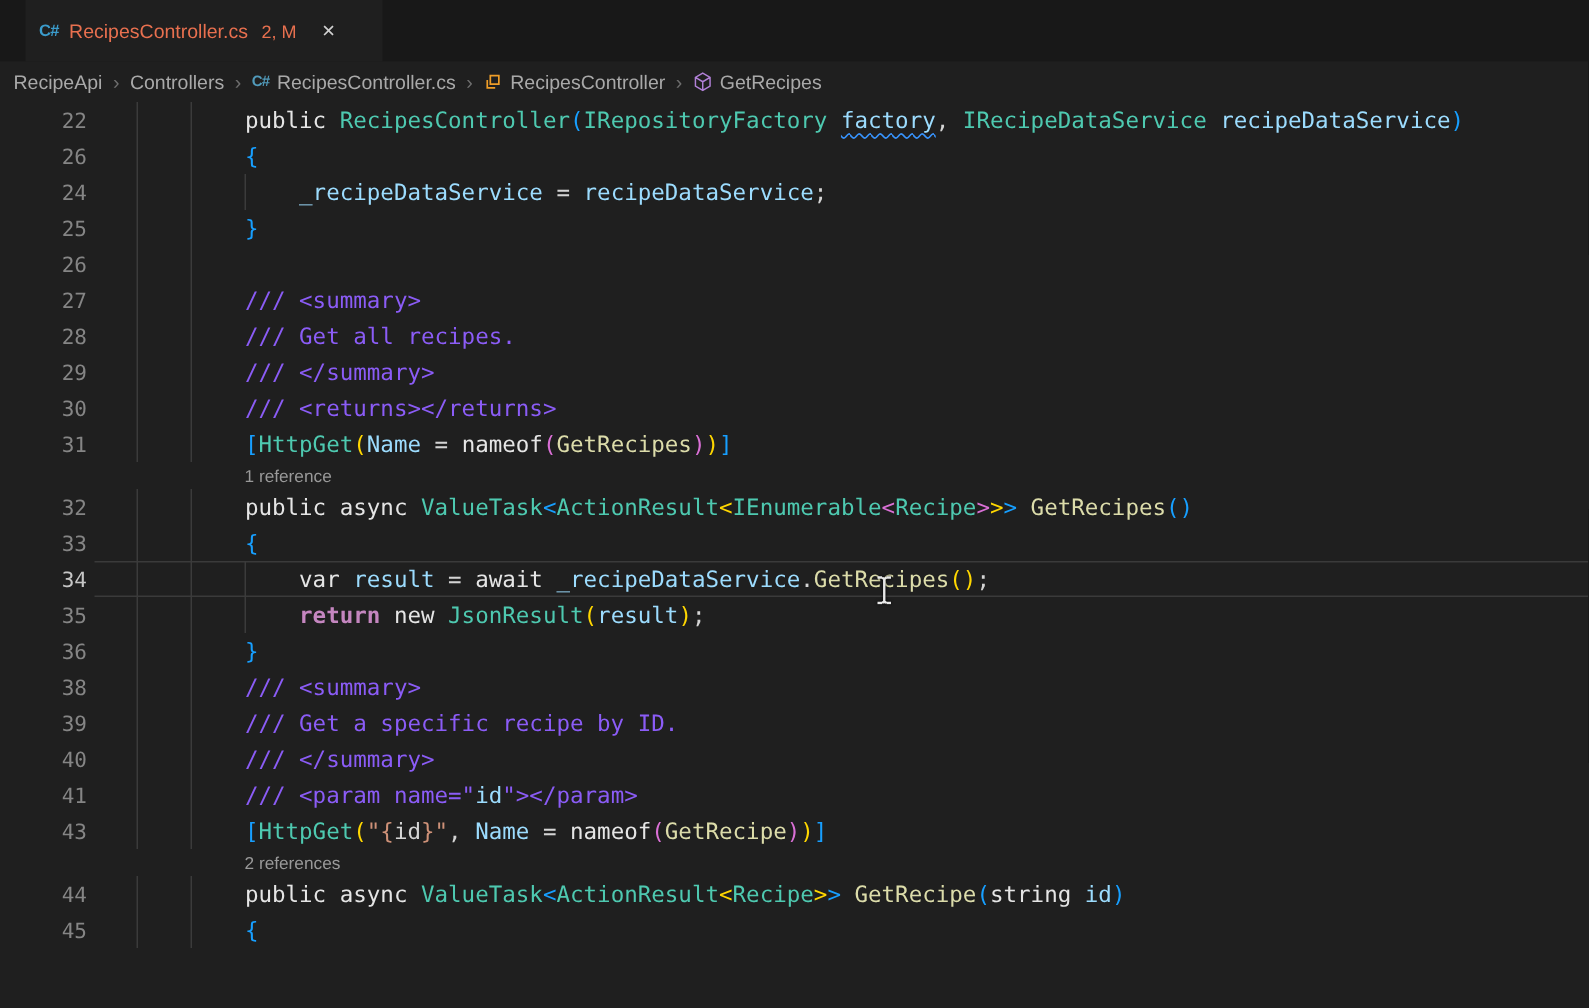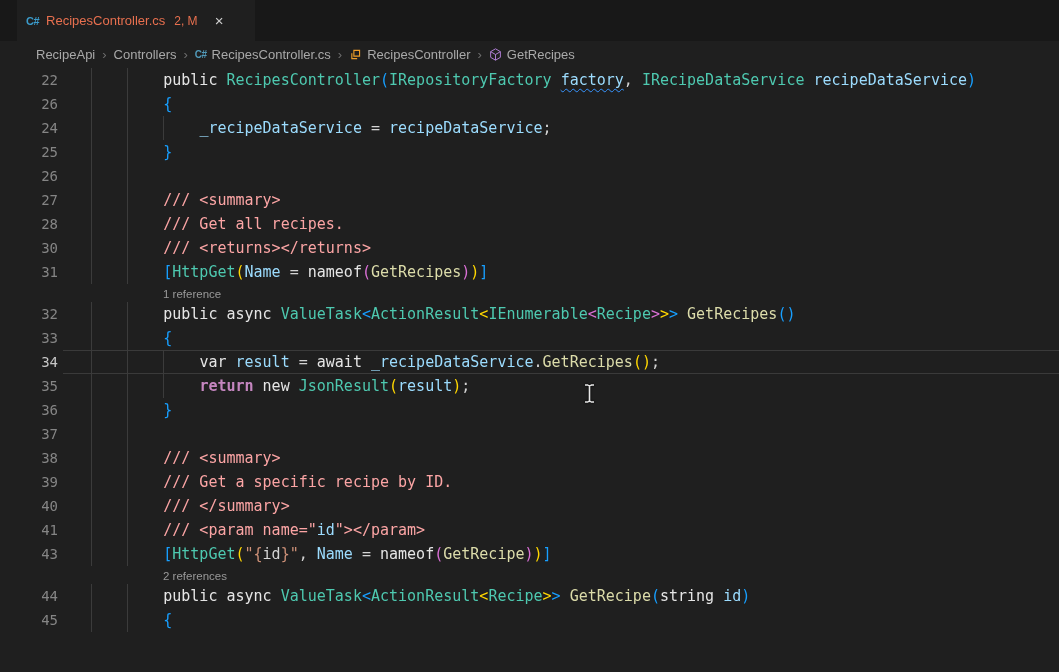--- a/index.html
+++ b/index.html
@@ -14,21 +14,21 @@
     margin-left:17px; background:#1f1f1f; display:flex; align-items:center;
     padding:0 12px 0 9px; gap:7px; min-width:238px; cursor:pointer;
   }
   .tab-cs-icon { color:#3b9ccc; font-weight:bold; font-size:11px; letter-spacing:-0.5px; }
   .tab-title { color:#e8704f; font-size:13px; }
   .tab-badge { color:#e8704f; font-size:12px; margin-left:2px; }
   .tab-close { color:#d0d0d0; font-size:15px; margin-left:10px; cursor:pointer; line-height:1; }
   
   .breadcrumb {
     height:27px; background:#1f1f1f; display:flex; align-items:center;
-    padding-left:36px; gap:7px; color:#a9a9a9; font-size:13px;
+    padding-left:9px; gap:7px; color:#a9a9a9; font-size:13px;
   }
   .bc-item { display:flex; align-items:center; gap:5px; cursor:pointer; }
   .bc-sep { color:#6e6e6e; font-size:13px; }
   .bc-cs { color:#519aba; font-weight:bold; font-size:10px; letter-spacing:-0.5px; }
   .bc-icon svg { display:block; }
   
   .editor { position:relative; }
   .code-row {
     position:relative; height:24px; line-height:24px; white-space:pre;
     font-family:"DejaVu Sans Mono", monospace; font-size:15px; color:#d4d4d4;
@@ -49,21 +49,21 @@
     margin-left:163px; color:#999999; font-size:11.5px;
     font-family:"Liberation Sans", sans-serif; cursor:pointer;
   }
   
   .tk-txt  { color:#d4d4d4; }
   .tk-kw   { color:#e5e5e5; }
   .tk-ctrl { color:#c586c0;font-weight:bold; }
   .tk-type { color:#4ec9b0; }
   .tk-fn   { color:#dcdcaa; }
   .tk-var  { color:#9cdcfe; }
-  .tk-cmt  { color:#fca5a5; }
+  .tk-cmt  { color:#8b5cf6; }
   .tk-cmtv { color:#9cdcfe; }
   .tk-str  { color:#ce9178; }
   .tk-b3   { color:#179fff; }
   .tk-b4   { color:#ffd700; }
   .tk-b5   { color:#da70d6; }
   .tk-sq   { text-decoration:underline wavy #3794ff 1px; text-underline-offset:3px; }
   
   .mouse-ibeam { position:absolute; left:584px; top:384px; z-index:50; pointer-events:none;
     filter:drop-shadow(0 0 1px #000); }
 </style>
@@ -116,29 +116,29 @@
 
   <div class="editor">
     <div id="code-rows">
         <div class="code-row"><div class="guide" style="left: 91px;"></div><div class="guide" style="left: 127.12px;"></div><span class="ln">22</span><span class="code-text"><span class="tk-txt">        </span><span class="tk-kw">public</span><span class="tk-txt"> </span><span class="tk-type">RecipesController</span><span class="tk-b3">(</span><span class="tk-type">IRepositoryFactory</span><span class="tk-txt"> </span><span class="tk-var tk-sq">factory</span><span class="tk-txt">, </span><span class="tk-type">IRecipeDataService</span><span class="tk-txt"> </span><span class="tk-var">recipeDataService</span><span class="tk-b3">)</span></span></div>
         <div class="code-row"><div class="guide" style="left: 91px;"></div><div class="guide" style="left: 127.12px;"></div><span class="ln">26</span><span class="code-text"><span class="tk-txt">        </span><span class="tk-b3">{</span></span></div>
         <div class="code-row"><div class="guide" style="left: 91px;"></div><div class="guide" style="left: 127.12px;"></div><div class="guide" style="left: 163.24px;"></div><span class="ln">24</span><span class="code-text"><span class="tk-txt">            </span><span class="tk-var">_recipeDataService</span><span class="tk-txt"> = </span><span class="tk-var">recipeDataService</span><span class="tk-txt">;</span></span></div>
         <div class="code-row"><div class="guide" style="left: 91px;"></div><div class="guide" style="left: 127.12px;"></div><span class="ln">25</span><span class="code-text"><span class="tk-txt">        </span><span class="tk-b3">}</span></span></div>
         <div class="code-row"><div class="guide" style="left: 91px;"></div><div class="guide" style="left: 127.12px;"></div><span class="ln">26</span><span class="code-text"></span></div>
         <div class="code-row"><div class="guide" style="left: 91px;"></div><div class="guide" style="left: 127.12px;"></div><span class="ln">27</span><span class="code-text"><span class="tk-txt">        </span><span class="tk-cmt">/// &lt;summary&gt;</span></span></div>
         <div class="code-row"><div class="guide" style="left: 91px;"></div><div class="guide" style="left: 127.12px;"></div><span class="ln">28</span><span class="code-text"><span class="tk-txt">        </span><span class="tk-cmt">/// Get all recipes.</span></span></div>
+        <div class="code-row"><div class="guide" style="left: 91px;"></div><div class="guide" style="left: 127.12px;"></div><span class="ln">29</span><span class="code-text"><span class="tk-txt">        </span><span class="tk-cmt">/// &lt;/summary&gt;</span></span></div>
         <div class="code-row"><div class="guide" style="left: 91px;"></div><div class="guide" style="left: 127.12px;"></div><span class="ln">30</span><span class="code-text"><span class="tk-txt">        </span><span class="tk-cmt">/// &lt;returns&gt;&lt;/returns&gt;</span></span></div>
         <div class="code-row"><div class="guide" style="left: 91px;"></div><div class="guide" style="left: 127.12px;"></div><span class="ln">31</span><span class="code-text"><span class="tk-txt">        </span><span class="tk-b3">[</span><span class="tk-type">HttpGet</span><span class="tk-b4">(</span><span class="tk-var">Name</span><span class="tk-txt"> = </span><span class="tk-kw">nameof</span><span class="tk-b5">(</span><span class="tk-fn">GetRecipes</span><span class="tk-b5">)</span><span class="tk-b4">)</span><span class="tk-b3">]</span></span></div>
         <div class="lens-row"><span class="lens-text">1 reference</span></div>
         <div class="code-row"><div class="guide" style="left: 91px;"></div><div class="guide" style="left: 127.12px;"></div><span class="ln">32</span><span class="code-text"><span class="tk-txt">        </span><span class="tk-kw">public</span><span class="tk-txt"> </span><span class="tk-kw">async</span><span class="tk-txt"> </span><span class="tk-type">ValueTask</span><span class="tk-b3">&lt;</span><span class="tk-type">ActionResult</span><span class="tk-b4">&lt;</span><span class="tk-type">IEnumerable</span><span class="tk-b5">&lt;</span><span class="tk-type">Recipe</span><span class="tk-b5">&gt;</span><span class="tk-b4">&gt;</span><span class="tk-b3">&gt;</span><span class="tk-txt"> </span><span class="tk-fn">GetRecipes</span><span class="tk-b3">(</span><span class="tk-b3">)</span></span></div>
         <div class="code-row"><div class="guide" style="left: 91px;"></div><div class="guide" style="left: 127.12px;"></div><span class="ln">33</span><span class="code-text"><span class="tk-txt">        </span><span class="tk-b3">{</span></span></div>
         <div class="code-row"><div class="cur-line"></div><div class="guide" style="left: 91px;"></div><div class="guide" style="left: 127.12px;"></div><div class="guide" style="left: 163.24px;"></div><span class="ln ln-cur">34</span><span class="code-text"><span class="tk-txt">            </span><span class="tk-kw">var</span><span class="tk-txt"> </span><span class="tk-var">result</span><span class="tk-txt"> = </span><span class="tk-kw">await</span><span class="tk-txt"> </span><span class="tk-var">_recipeDataService</span><span class="tk-txt">.</span><span class="tk-fn">GetRecipes</span><span class="tk-b4">(</span><span class="tk-b4">)</span><span class="tk-txt">;</span></span></div>
         <div class="code-row"><div class="guide" style="left: 91px;"></div><div class="guide" style="left: 127.12px;"></div><div class="guide" style="left: 163.24px;"></div><span class="ln">35</span><span class="code-text"><span class="tk-txt">            </span><span class="tk-ctrl">return</span><span class="tk-txt"> </span><span class="tk-kw">new</span><span class="tk-txt"> </span><span class="tk-type">JsonResult</span><span class="tk-b4">(</span><span class="tk-var">result</span><span class="tk-b4">)</span><span class="tk-txt">;</span></span></div>
         <div class="code-row"><div class="guide" style="left: 91px;"></div><div class="guide" style="left: 127.12px;"></div><span class="ln">36</span><span class="code-text"><span class="tk-txt">        </span><span class="tk-b3">}</span></span></div>
-        <div class="code-row"><div class="guide" style="left: 91px;"></div><div class="guide" style="left: 127.12px;"></div><span class="ln">37</span><span class="code-text"></span></div>
         <div class="code-row"><div class="guide" style="left: 91px;"></div><div class="guide" style="left: 127.12px;"></div><span class="ln">38</span><span class="code-text"><span class="tk-txt">        </span><span class="tk-cmt">/// &lt;summary&gt;</span></span></div>
         <div class="code-row"><div class="guide" style="left: 91px;"></div><div class="guide" style="left: 127.12px;"></div><span class="ln">39</span><span class="code-text"><span class="tk-txt">        </span><span class="tk-cmt">/// Get a specific recipe by ID.</span></span></div>
         <div class="code-row"><div class="guide" style="left: 91px;"></div><div class="guide" style="left: 127.12px;"></div><span class="ln">40</span><span class="code-text"><span class="tk-txt">        </span><span class="tk-cmt">/// &lt;/summary&gt;</span></span></div>
         <div class="code-row"><div class="guide" style="left: 91px;"></div><div class="guide" style="left: 127.12px;"></div><span class="ln">41</span><span class="code-text"><span class="tk-txt">        </span><span class="tk-cmt">/// &lt;param name="</span><span class="tk-cmtv">id</span><span class="tk-cmt">"&gt;&lt;/param&gt;</span></span></div>
         <div class="code-row"><div class="guide" style="left: 91px;"></div><div class="guide" style="left: 127.12px;"></div><span class="ln">43</span><span class="code-text"><span class="tk-txt">        </span><span class="tk-b3">[</span><span class="tk-type">HttpGet</span><span class="tk-b4">(</span><span class="tk-str">"{</span><span class="tk-txt">id</span><span class="tk-str">}"</span><span class="tk-txt">, </span><span class="tk-var">Name</span><span class="tk-txt"> = </span><span class="tk-kw">nameof</span><span class="tk-b5">(</span><span class="tk-fn">GetRecipe</span><span class="tk-b5">)</span><span class="tk-b4">)</span><span class="tk-b3">]</span></span></div>
         <div class="lens-row"><span class="lens-text">2 references</span></div>
         <div class="code-row"><div class="guide" style="left: 91px;"></div><div class="guide" style="left: 127.12px;"></div><span class="ln">44</span><span class="code-text"><span class="tk-txt">        </span><span class="tk-kw">public</span><span class="tk-txt"> </span><span class="tk-kw">async</span><span class="tk-txt"> </span><span class="tk-type">ValueTask</span><span class="tk-b3">&lt;</span><span class="tk-type">ActionResult</span><span class="tk-b4">&lt;</span><span class="tk-type">Recipe</span><span class="tk-b4">&gt;</span><span class="tk-b3">&gt;</span><span class="tk-txt"> </span><span class="tk-fn">GetRecipe</span><span class="tk-b3">(</span><span class="tk-kw">string</span><span class="tk-txt"> </span><span class="tk-var">id</span><span class="tk-b3">)</span></span></div>
         <div class="code-row"><div class="guide" style="left: 91px;"></div><div class="guide" style="left: 127.12px;"></div><span class="ln">45</span><span class="code-text"><span class="tk-txt">        </span><span class="tk-b3">{</span></span></div>
       </div>
   </div>

